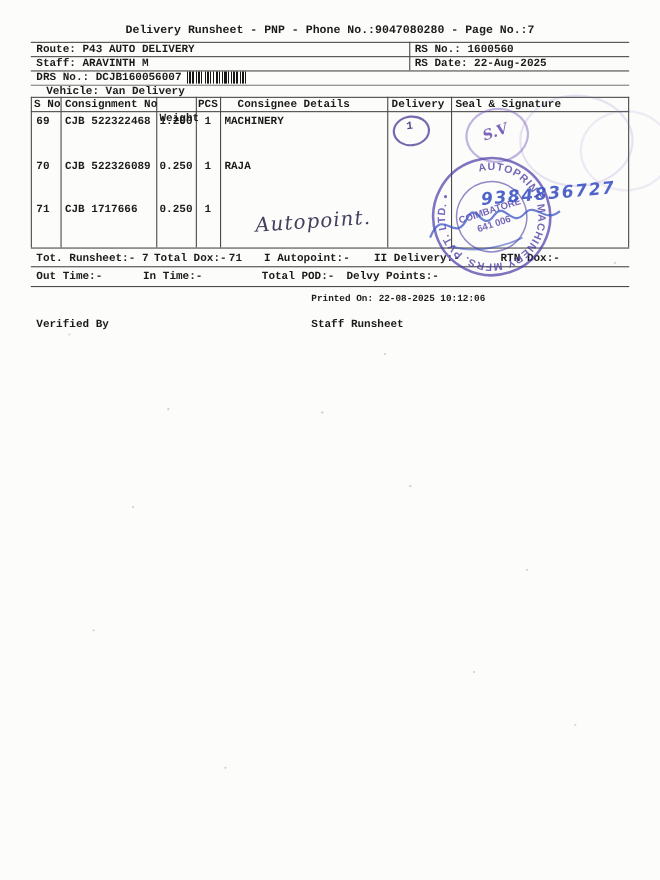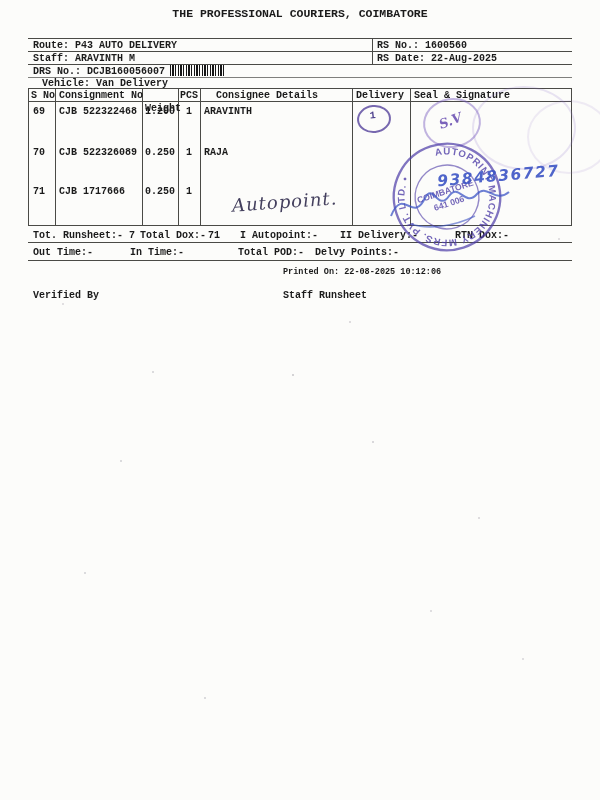--- a/index.html
+++ b/index.html
@@ -18,21 +18,21 @@
   .stamp-ellipse{position:absolute;border-radius:50%;pointer-events:none;}
   .hand{position:absolute;pointer-events:none;}
   .overlay{position:absolute;pointer-events:none;}
   .speck{position:absolute;width:2px;height:2px;border-radius:50%;background:rgba(110,105,120,.38);}
 </style>
 </head>
 <body>
 
 <div class="page">
 
-  <div class="abs center b fs115" style="top:7px">THE PROFESSIONAL COURIERS, COIMBATORE</div>
+  <div class="abs center b fs105" style="top:22px">Delivery Runsheet - PNP - Phone No.:9047080280 - Page No.:7</div>
 
   <div class="hline" style="top:38px;left:28px;width:544px"></div>
   <div class="hline" style="top:51px;left:28px;width:544px"></div>
   <div class="hline" style="top:64px;left:28px;width:544px"></div>
   <div class="hline" style="top:77px;left:28px;width:544px;opacity:.7"></div>
   <div class="vline" style="top:38px;left:372px;height:26px"></div>
 
   <div class="abs b fs10" style="top:40px;left:33px">Route: P43 AUTO DELIVERY</div>
   <div class="abs b fs10" style="top:40px;left:377px">RS No.: 1600560</div>
   <div class="abs b fs10" style="top:53px;left:33px">Staff: ARAVINTH M</div>
@@ -58,21 +58,21 @@
   <div class="abs b fs10" style="top:103px;left:145px">Weight</div>
   <div class="abs b fs10" style="top:90px;left:180px">PCS</div>
   <div class="abs b fs10" style="top:90px;left:216px">Consignee Details</div>
   <div class="abs b fs10" style="top:90px;left:356px">Delivery</div>
   <div class="abs b fs10" style="top:90px;left:414px">Seal &amp; Signature</div>
 
   <div class="abs b fs10" style="top:106px;left:33px">69</div>
   <div class="abs b fs10" style="top:106px;left:59px">CJB 522322468</div>
   <div class="abs b fs10" style="top:106px;left:145px">1.200</div>
   <div class="abs b fs10" style="top:106px;left:186px">1</div>
-  <div class="abs b fs10" style="top:106px;left:204px">ARAVINTH</div>
+  <div class="abs b fs10" style="top:106px;left:204px">MACHINERY</div>
 
   <div class="abs b fs10" style="top:147px;left:33px">70</div>
   <div class="abs b fs10" style="top:147px;left:59px">CJB 522326089</div>
   <div class="abs b fs10" style="top:147px;left:145px">0.250</div>
   <div class="abs b fs10" style="top:147px;left:186px">1</div>
   <div class="abs b fs10" style="top:147px;left:204px">RAJA</div>
 
   <div class="abs b fs10" style="top:186px;left:33px">71</div>
   <div class="abs b fs10" style="top:186px;left:59px">CJB 1717666</div>
   <div class="abs b fs10" style="top:186px;left:145px">0.250</div>

